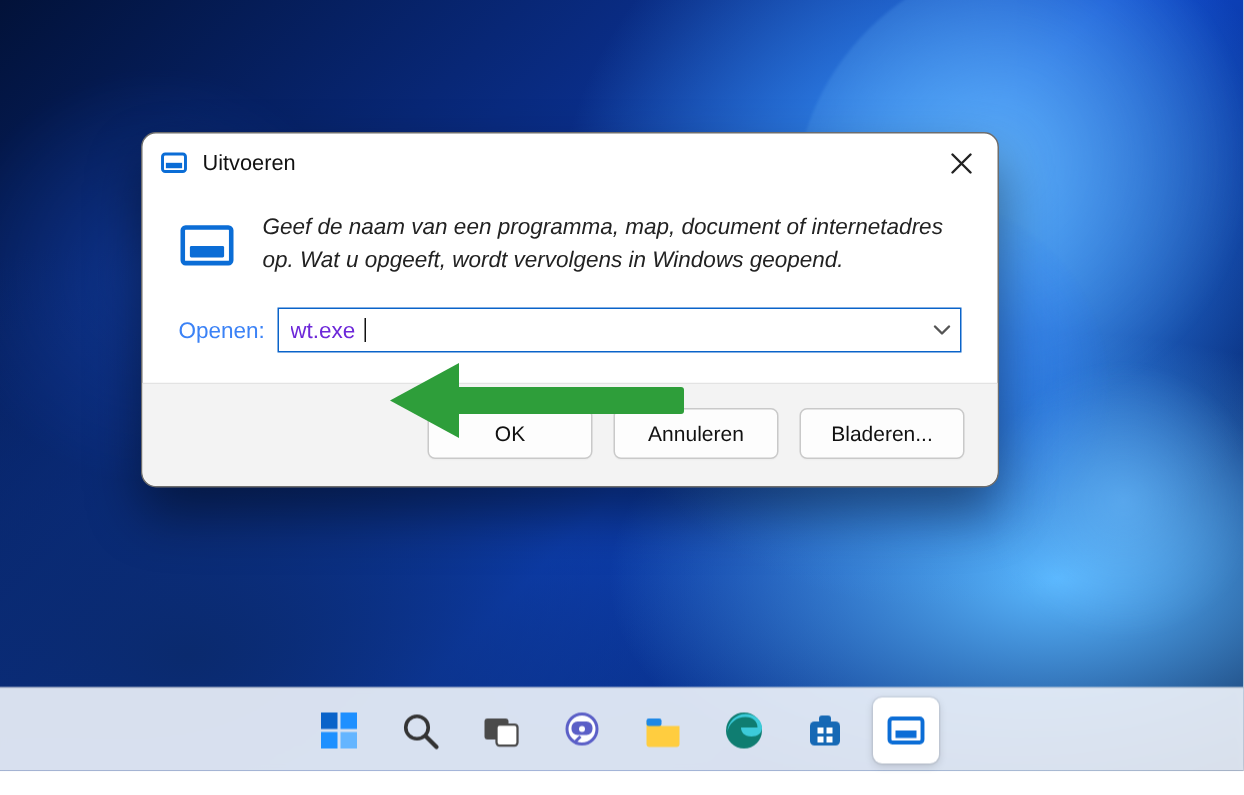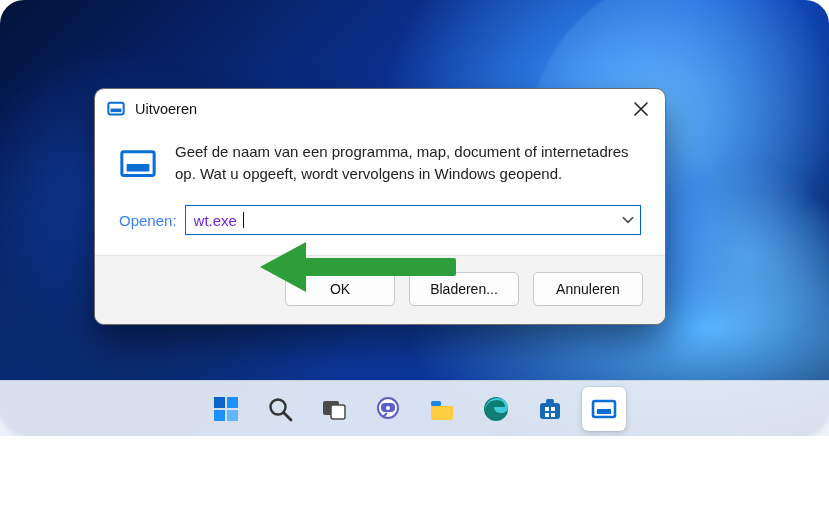--- a/index.html
+++ b/index.html
@@ -1,25 +1,24 @@
 <!DOCTYPE html>
 <html><head>
 <meta charset="utf-8">
 <style>
   * { box-sizing: border-box; margin: 0; padding: 0; }
   html, body { width: 829px; height: 530px; overflow: hidden; font-family: "Segoe UI", Arial, sans-serif; }
   .desktop {
     position: relative;
-    width: 829px; height: 436px;
+    width: 829px; height: 514px;
     background:
       radial-gradient(circle at 75% 30%, #3fa0ff 0%, rgba(63,160,255,0) 35%),
       radial-gradient(ellipse at 85% 75%, #5ab8ff 0%, rgba(90,184,255,0) 30%),
       radial-gradient(ellipse at 15% 85%, #0a2a6e 0%, rgba(10,42,110,0) 45%),
       linear-gradient(135deg, #021239 0%, #0a2e8a 35%, #0e46c9 55%, #062a7a 80%, #02133a 100%);
-    border-radius: 24px;
   }
   
   .petal { position:absolute; border-radius:50%; filter: blur(1px); opacity:.55; }
   .p1 { width:340px; height:340px; right:-40px; top:-30px;
         background: radial-gradient(circle at 40% 40%, #7cc9ff, rgba(124,201,255,0) 60%); }
   .p2 { width:260px; height:260px; right:90px; top:130px;
         background: radial-gradient(circle at 55% 45%, #2e7dff, rgba(46,125,255,0) 62%); }
   .p3 { width:300px; height:300px; left:-60px; top:20px;
         background: radial-gradient(circle at 55% 55%, #1a4dc0, rgba(26,77,192,0) 60%); opacity:.45;}
   .p4 { width:220px; height:220px; right:-30px; bottom:70px;
@@ -30,21 +29,21 @@
     position: absolute; left: 94px; top: 88px;
     width: 572px; background:#fff; border:1px solid #6d6d6d;
     border-radius:10px; box-shadow: 0 18px 36px rgba(0,0,0,.45);
   }
   .titlebar { display:flex; align-items:center; height:40px; padding:0 8px 0 12px; }
   .titlebar .icon { width:18px; height:18px; margin-right:10px; display:flex; align-items:center; justify-content:center; }
   .titlebar .title { font-size:14.5px; color:#111; flex:1; }
   .close { width:32px; height:32px; display:flex; align-items:center; justify-content:center; border-radius:4px; cursor:pointer; }
   .close svg { width:14px; height:14px; }
   .body { padding: 6px 24px 20px 24px; }
-  .desc-row { display:flex; gap:18px; align-items:flex-start; margin-bottom:20px; padding-top:6px;}
+  .desc-row { display:flex; gap:18px; align-items:flex-start; margin-bottom:20px; padding-top:6px;font-style:italic;}
   .run-icon-lg { width:38px; height:38px; flex:0 0 38px; margin-top:4px; }
   .desc { font-size:15px; line-height:22px; color:#222; }
   .open-row { display:flex; align-items:center; gap:8px; }
   .open-label { font-size:15px; color:#3b82f6; }
   .combo { position:relative; flex:1; }
   .combo input {
     width:100%; height:30px; padding:0 26px 0 8px;
     border:1px solid #0a63c9; outline:none; font-size:15px;
     background:#fff; color:#6d28d9;
   }
@@ -125,22 +124,22 @@
             <svg viewBox="0 0 12 12">
                 <path d="M2 4 L6 8 L10 4" fill="none" stroke="#555" stroke-width="1.4" stroke-linecap="round" stroke-linejoin="round"></path>
               </svg>
           </span>
         </div>
       </div>
     </div>
 
     <div class="footer">
       <button class="btn">OK</button>
+      <button class="btn">Annuleren</button>
       <button class="btn">Bladeren...</button>
-      <button class="btn">Annuleren</button>
     </div>
   </div>
 
   <svg class="arrow" viewBox="0 0 200 60">
     <defs></defs>
     <g fill="#2e9e3a">
       <rect x="36" y="22" width="160" height="18" rx="2"></rect>
       <polygon points="0,31 46,6 46,56"></polygon>
     </g>
   </svg>

